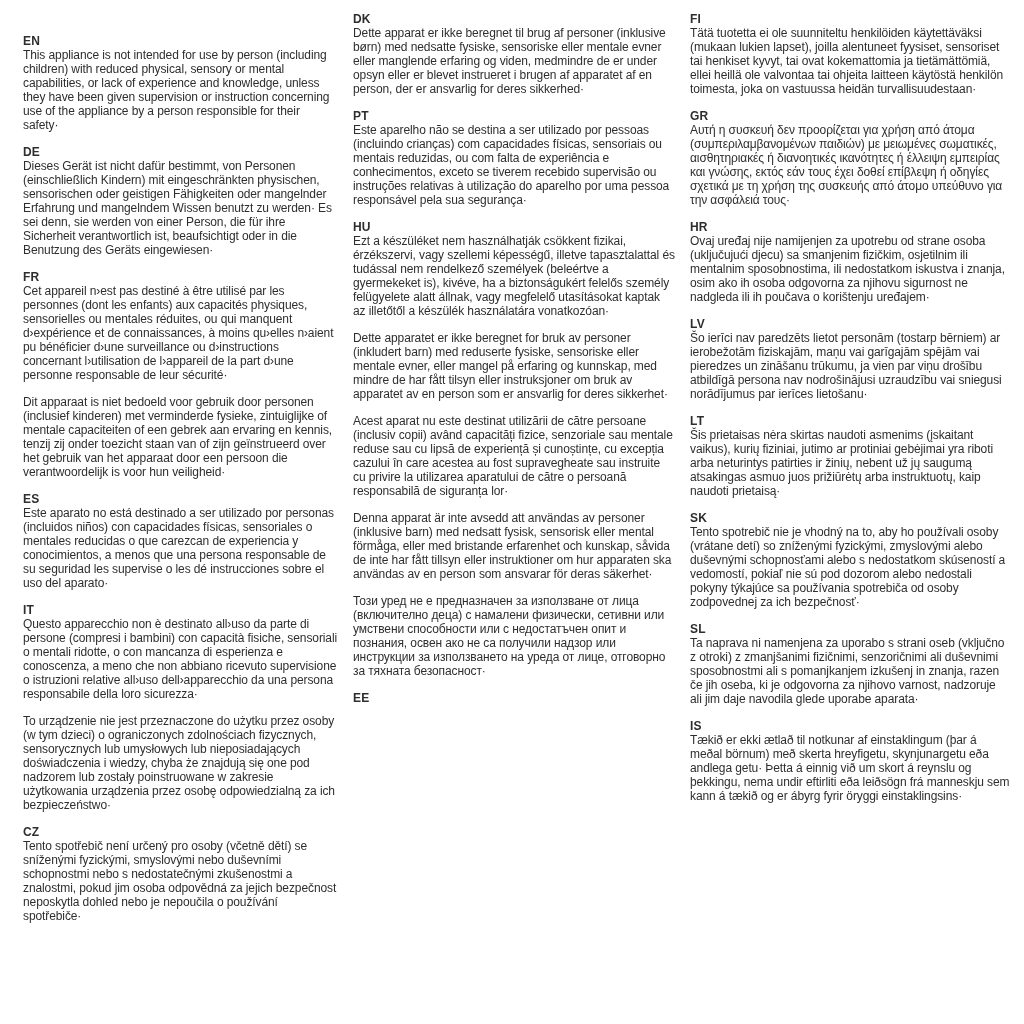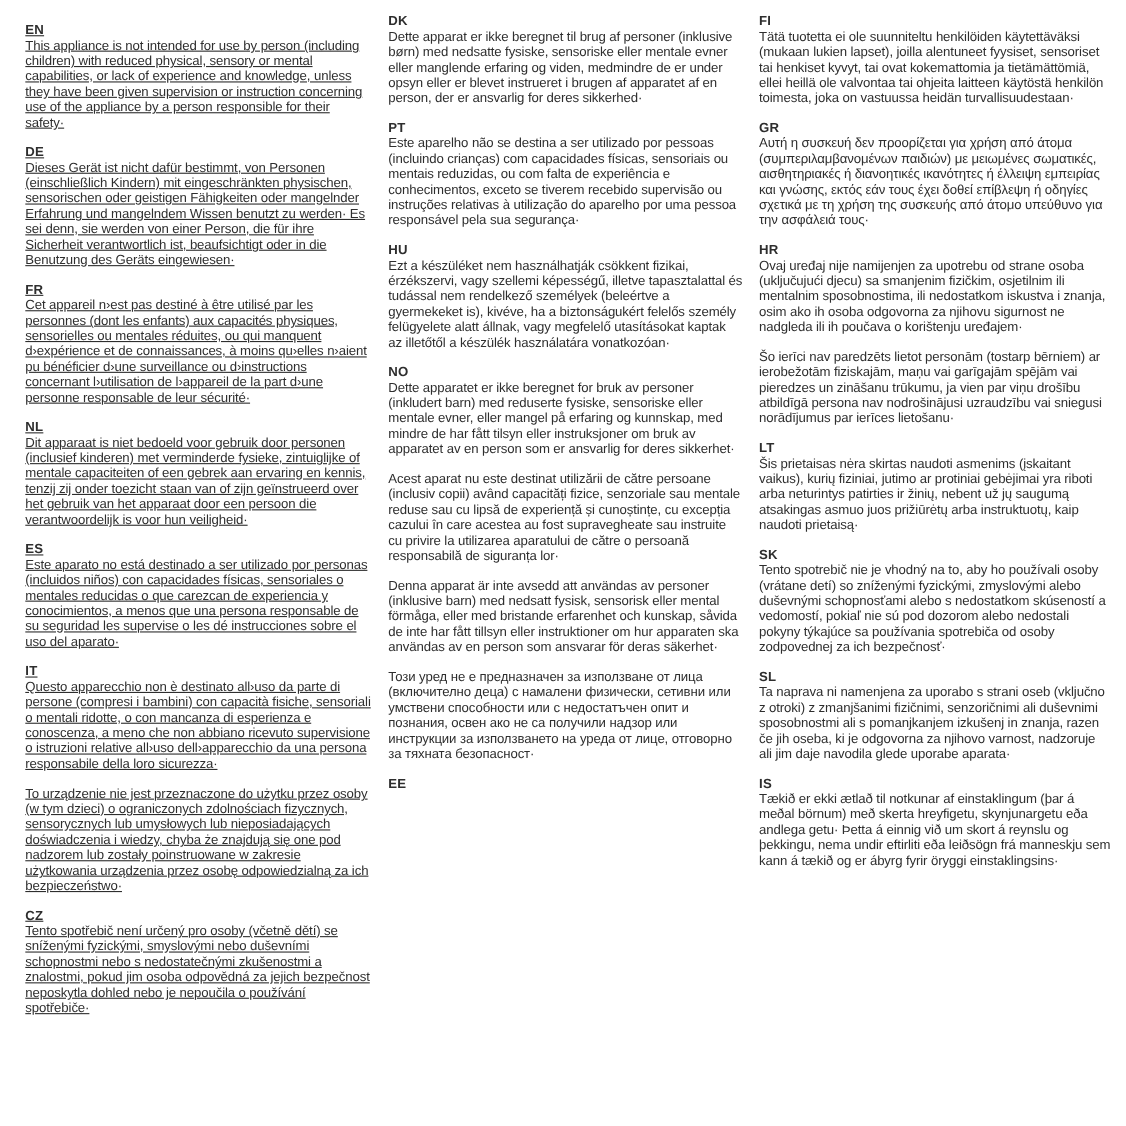--- a/index.html
+++ b/index.html
@@ -21,22 +21,21 @@
     padding: 12px 14px 0 23px;
     display: grid;
     grid-template-columns: 315px 322px 320px;
     column-gap: 15px;
     align-items: start;
   }
   .col {
     display: block;
   }
   .col-1 {
-    margin-top: 8px;
-    text-decoration: underline;
+    margin-top: 22px;
   }
   .lang-section {
     margin: 0 0 13px 0;
   }
   .lang-code {
     font-size: 12px;
     line-height: 14px;
     font-weight: bold;
     margin: 0;
     letter-spacing: 0.2px;
@@ -60,21 +59,20 @@
       </section>
       <section class="lang-section">
         <h2 class="lang-code">DE</h2>
         <p class="lang-text">Dieses Gerät ist nicht dafür bestimmt, von Personen (einschließlich Kindern) mit eingeschränkten physischen, sensorischen oder geistigen Fähigkeiten oder mangelnder Erfahrung und mangelndem Wissen benutzt zu werden· Es sei denn, sie werden von einer Person, die für ihre Sicherheit verantwortlich ist, beaufsichtigt oder in die Benutzung des Geräts eingewiesen·</p>
       </section>
       <section class="lang-section">
         <h2 class="lang-code">FR</h2>
         <p class="lang-text">Cet appareil n›est pas destiné à être utilisé par les personnes (dont les enfants) aux capacités physiques, sensorielles ou mentales réduites, ou qui manquent d›expérience et de connaissances, à moins qu›elles n›aient pu bénéficier d›une surveillance ou d›instructions concernant l›utilisation de l›appareil de la part d›une personne responsable de leur sécurité·</p>
       </section>
       <section class="lang-section">
-        <h2 class="lang-code">NL</h2>
         <p class="lang-text">Dit apparaat is niet bedoeld voor gebruik door personen (inclusief kinderen) met verminderde fysieke, zintuiglijke of mentale capaciteiten of een gebrek aan ervaring en kennis, tenzij zij onder toezicht staan van of zijn geïnstrueerd over het gebruik van het apparaat door een persoon die verantwoordelijk is voor hun veiligheid·</p>
       </section>
       <section class="lang-section">
         <h2 class="lang-code">ES</h2>
         <p class="lang-text">Este aparato no está destinado a ser utilizado por personas (incluidos niños) con capacidades físicas, sensoriales o mentales reducidas o que carezcan de experiencia y conocimientos, a menos que una persona responsable de su seguridad les supervise o les dé instrucciones sobre el uso del aparato·</p>
       </section>
       <section class="lang-section">
         <h2 class="lang-code">IT</h2>
         <p class="lang-text">Questo apparecchio non è destinato all›uso da parte di persone (compresi i bambini) con capacità fisiche, sensoriali o mentali ridotte, o con mancanza di esperienza e conoscenza, a meno che non abbiano ricevuto supervisione o istruzioni relative all›uso dell›apparecchio da una persona responsabile della loro sicurezza·</p>
       </section>
@@ -93,21 +91,20 @@
       </section>
       <section class="lang-section">
         <h2 class="lang-code">PT</h2>
         <p class="lang-text">Este aparelho não se destina a ser utilizado por pessoas (incluindo crianças) com capacidades físicas, sensoriais ou mentais reduzidas, ou com falta de experiência e conhecimentos, exceto se tiverem recebido supervisão ou instruções relativas à utilização do aparelho por uma pessoa responsável pela sua segurança·</p>
       </section>
       <section class="lang-section">
         <h2 class="lang-code">HU</h2>
         <p class="lang-text">Ezt a készüléket nem használhatják csökkent fizikai, érzékszervi, vagy szellemi képességű, illetve tapasztalattal és tudással nem rendelkező személyek (beleértve a gyermekeket is), kivéve, ha a biztonságukért felelős személy felügyelete alatt állnak, vagy megfelelő utasításokat kaptak az illetőtől a készülék használatára vonatkozóan·</p>
       </section>
       <section class="lang-section">
-        <h2 class="lang-code">NO</h2>
         <p class="lang-text">Dette apparatet er ikke beregnet for bruk av personer (inkludert barn) med reduserte fysiske, sensoriske eller mentale evner, eller mangel på erfaring og kunnskap, med mindre de har fått tilsyn eller instruksjoner om bruk av apparatet av en person som er ansvarlig for deres sikkerhet·</p>
       </section>
       <section class="lang-section">
         <p class="lang-text">Acest aparat nu este destinat utilizării de către persoane (inclusiv copii) având capacități fizice, senzoriale sau mentale reduse sau cu lipsă de experiență și cunoștințe, cu excepția cazului în care acestea au fost supravegheate sau instruite cu privire la utilizarea aparatului de către o persoană responsabilă de siguranța lor·</p>
       </section>
       <section class="lang-section">
         <p class="lang-text">Denna apparat är inte avsedd att användas av personer (inklusive barn) med nedsatt fysisk, sensorisk eller mental förmåga, eller med bristande erfarenhet och kunskap, såvida de inte har fått tillsyn eller instruktioner om hur apparaten ska användas av en person som ansvarar för deras säkerhet·</p>
       </section>
       <section class="lang-section">
         <p class="lang-text">Този уред не е предназначен за използване от лица (включително деца) с намалени физически, сетивни или умствени способности или с недостатъчен опит и познания, освен ако не са получили надзор или инструкции за използването на уреда от лице, отговорно за тяхната безопасност·</p>
@@ -123,20 +120,21 @@
       </section>
       <section class="lang-section">
         <h2 class="lang-code">GR</h2>
         <p class="lang-text">Αυτή η συσκευή δεν προορίζεται για χρήση από άτομα (συμπεριλαμβανομένων παιδιών) με μειωμένες σωματικές, αισθητηριακές ή διανοητικές ικανότητες ή έλλειψη εμπειρίας και γνώσης, εκτός εάν τους έχει δοθεί επίβλεψη ή οδηγίες σχετικά με τη χρήση της συσκευής από άτομο υπεύθυνο για την ασφάλειά τους·</p>
       </section>
       <section class="lang-section">
         <h2 class="lang-code">HR</h2>
         <p class="lang-text">Ovaj uređaj nije namijenjen za upotrebu od strane osoba (uključujući djecu) sa smanjenim fizičkim, osjetilnim ili mentalnim sposobnostima, ili nedostatkom iskustva i znanja, osim ako ih osoba odgovorna za njihovu sigurnost ne nadgleda ili ih poučava o korištenju uređajem·</p>
       </section>
       <section class="lang-section">
+        <h2 class="lang-code">LV</h2>
         <p class="lang-text">Šo ierīci nav paredzēts lietot personām (tostarp bērniem) ar ierobežotām fiziskajām, maņu vai garīgajām spējām vai pieredzes un zināšanu trūkumu, ja vien par viņu drošību atbildīgā persona nav nodrošinājusi uzraudzību vai sniegusi norādījumus par ierīces lietošanu·</p>
       </section>
       <section class="lang-section">
         <h2 class="lang-code">LT</h2>
         <p class="lang-text">Šis prietaisas nėra skirtas naudoti asmenims (įskaitant vaikus), kurių fiziniai, jutimo ar protiniai gebėjimai yra riboti arba neturintys patirties ir žinių, nebent už jų saugumą atsakingas asmuo juos prižiūrėtų arba instruktuotų, kaip naudoti prietaisą·</p>
       </section>
       <section class="lang-section">
         <h2 class="lang-code">SK</h2>
         <p class="lang-text">Tento spotrebič nie je vhodný na to, aby ho používali osoby (vrátane detí) so zníženými fyzickými, zmyslovými alebo duševnými schopnosťami alebo s nedostatkom skúseností a vedomostí, pokiaľ nie sú pod dozorom alebo nedostali pokyny týkajúce sa používania spotrebiča od osoby zodpovednej za ich bezpečnosť·</p>
       </section>

